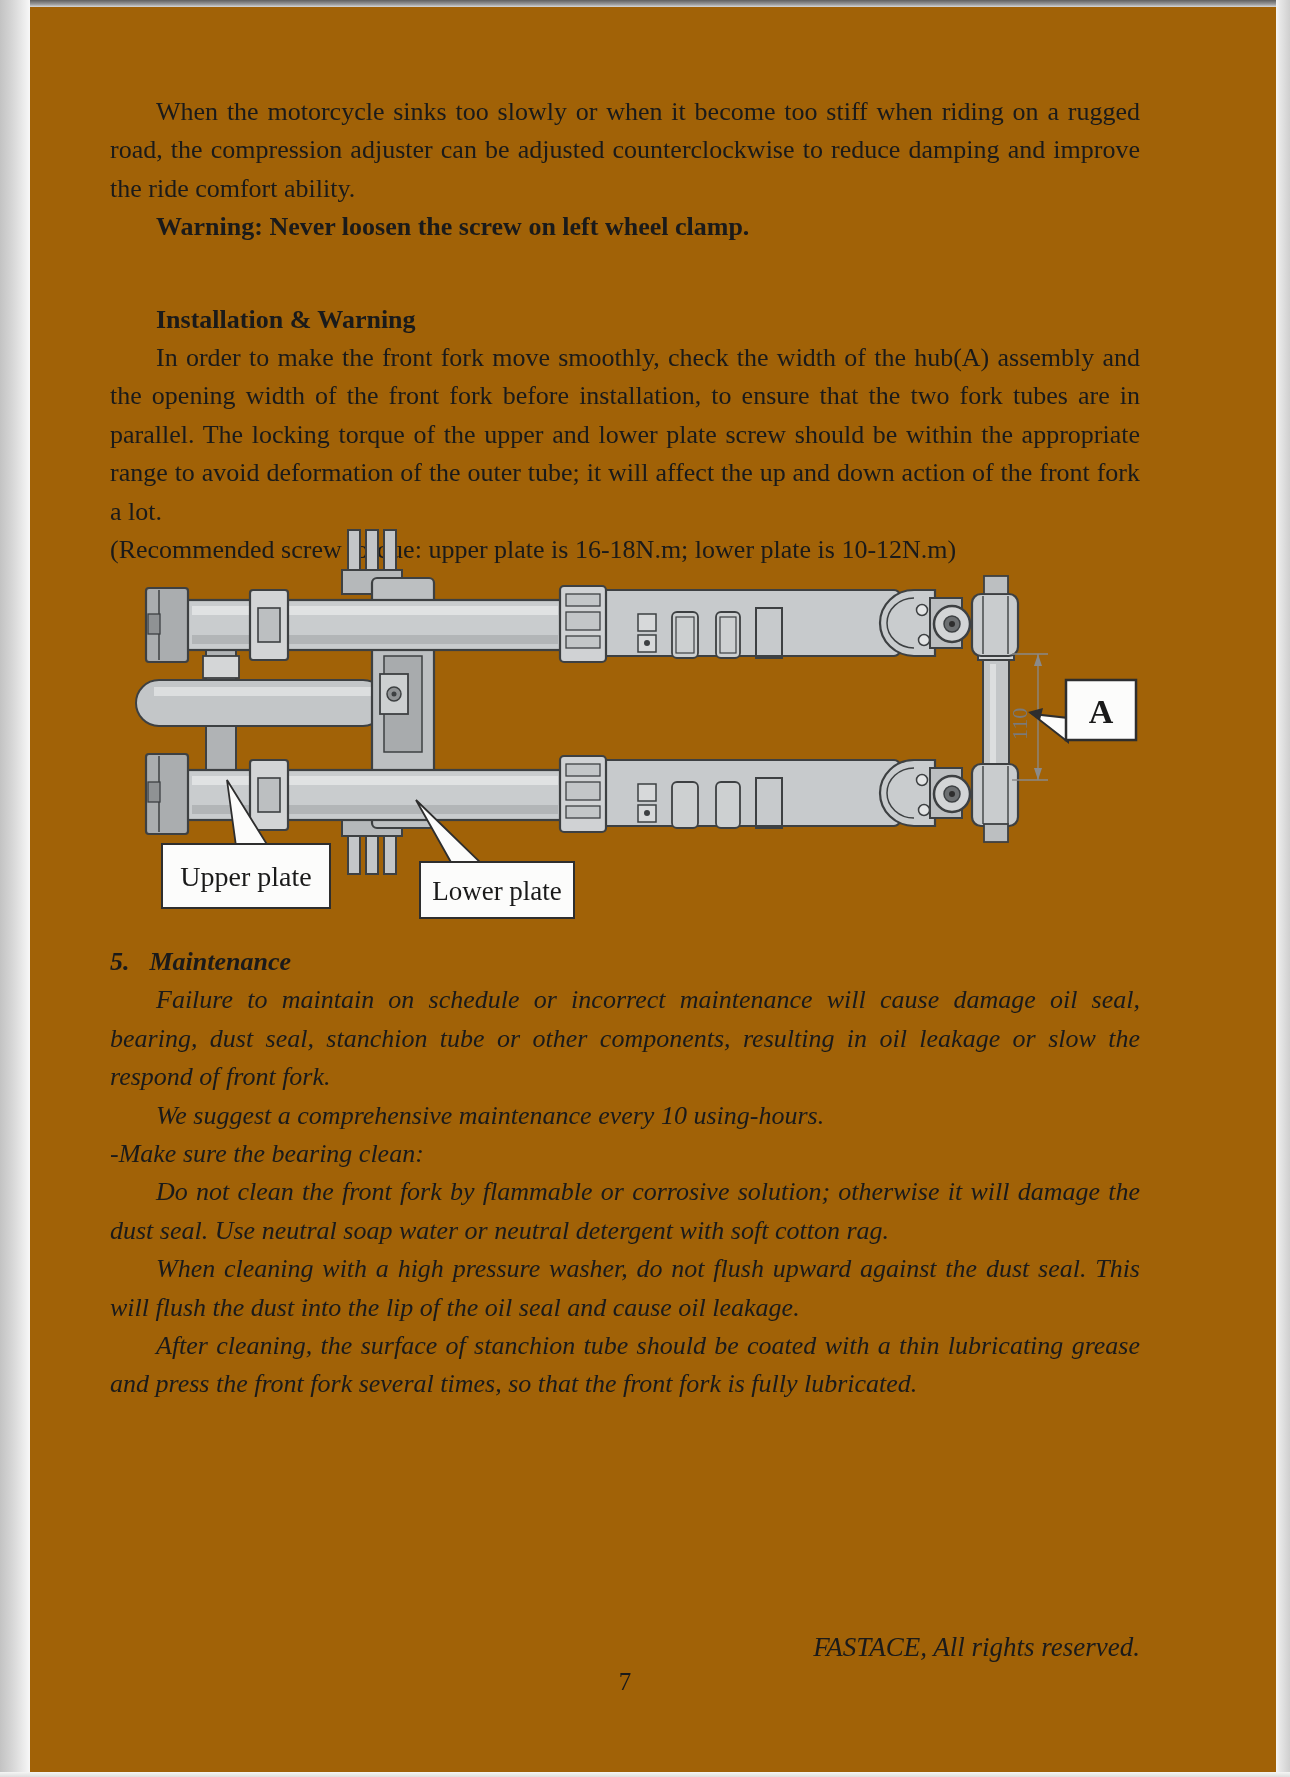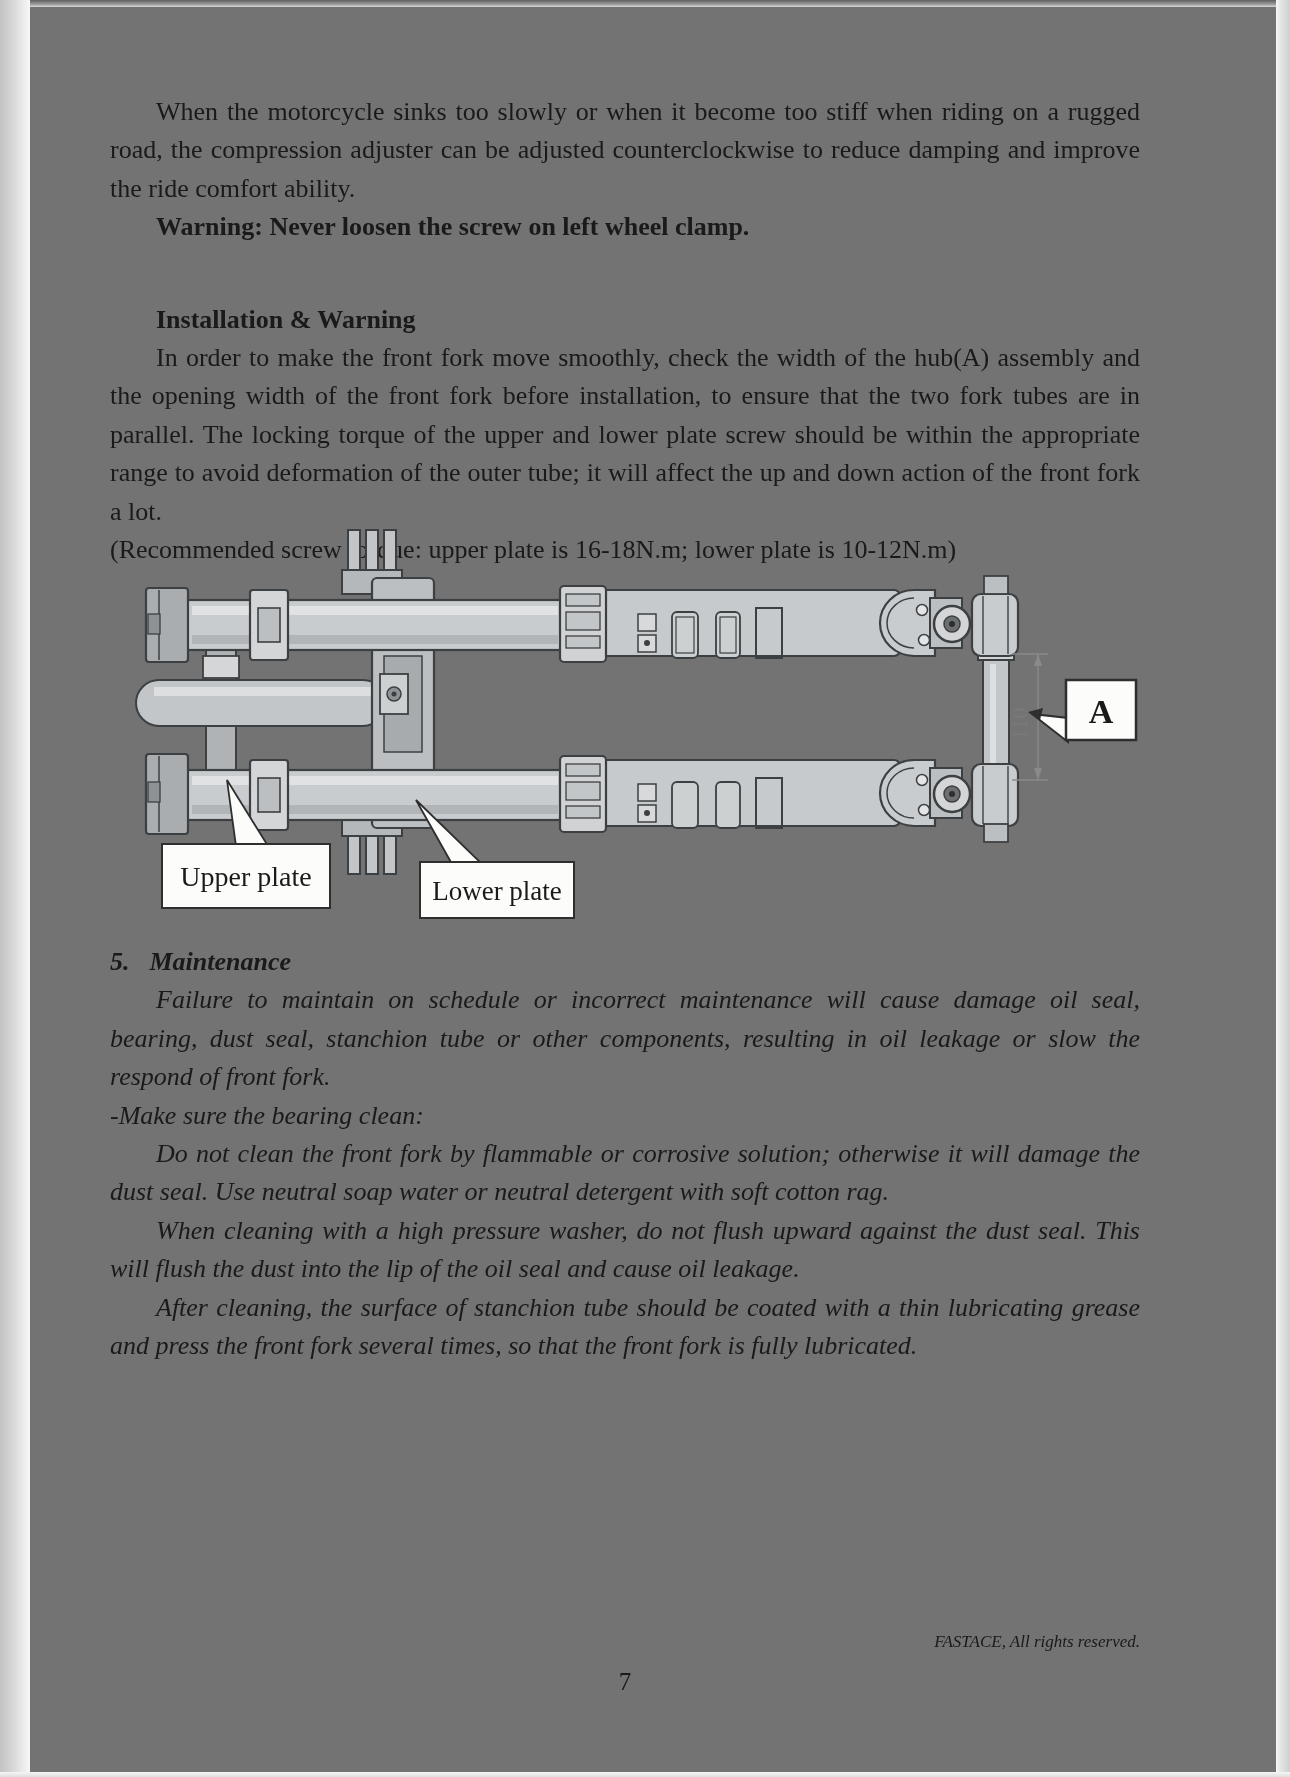--- a/index.html
+++ b/index.html
@@ -1,18 +1,18 @@
 <!DOCTYPE html>
 <html><head>
 <meta charset="utf-8">
 <style>
   html,body { margin:0; padding:0; background:#9a9a9a; }
   #page {
     position:relative; width:1290px; height:1777px;
-    background:#737373; overflow:hidden;
+    background:#a16207; overflow:hidden;
     font-family:"Liberation Serif", serif; color:#1a1a1a;
   }
   
   .edge-left  { position:absolute; left:0; top:0; width:30px; height:1777px;
                 background:linear-gradient(90deg,#c3c3c3 0%,#d6d6d6 40%,#efefef 85%,#f8f8f8 100%); }
   .edge-top   { position:absolute; left:0; top:0; width:1290px; height:7px;
                 background:linear-gradient(180deg,#5f5f5f 0%,#9a9a9a 60%,#d9d9d9 100%); }
   .edge-right { position:absolute; right:0; top:0; width:14px; height:1777px;
                 background:linear-gradient(270deg,#cfcfcf 0%,#e6e6e6 70%,#f7f7f6 100%); }
   .edge-bottom{ position:absolute; left:0; bottom:0; width:1290px; height:5px;
@@ -25,21 +25,21 @@
   .tb p.bold { font-weight:bold; }
   .tb p.gap-above { margin-top:54px; }
   #block2 { top:943px;font-style:italic; }
   #block1 { top:93px; }
   .mhead span.num { font-weight:bold; }
   .mhead span.word { font-weight:bold; margin-left:20px; }
 
   #diagram { position:absolute; left:130px; top:528px; width:1040px; height:392px; }
 
   #footer-copy { position:absolute; left:110px; top:1632px; width:1030px;
-                 text-align:right; font-style:italic; font-size:17px; }
+                 text-align:right; font-style:italic; font-size:27px; }
   #page-num   { position:absolute; left:110px; top:1668px; width:1030px;
                  text-align:center; font-size:25px; }
 </style>
 </head>
 <body>
 
 <div id="page">
   <div class="edge-top"></div>
   <div class="edge-left"></div>
   <div class="edge-right"></div>
@@ -168,20 +168,21 @@
       <rect x="32" y="316" width="168" height="64" fill="#fcfcfb" stroke="#2e2e2e" stroke-width="2"></rect>
       <text x="116" y="358" text-anchor="middle" font-size="28" fill="#1a1a1a" font-family="Liberation Serif, serif">Upper plate</text>
       <rect x="290" y="334" width="154" height="56" fill="#fcfcfb" stroke="#2e2e2e" stroke-width="2"></rect>
       <text x="367" y="372" text-anchor="middle" font-size="27" fill="#1a1a1a" font-family="Liberation Serif, serif">Lower plate</text>
     </svg>
   </div>
 
   <div class="tb" id="block2">
     <p class="noindent mhead"><span class="num">5.</span><span class="word">Maintenance</span></p>
     <p>Failure to maintain on schedule or incorrect maintenance will cause damage oil seal, bearing, dust seal, stanchion tube or other components, resulting in oil leakage or slow the respond of front fork.</p>
+    <p>We suggest a comprehensive maintenance every 10 using-hours.</p>
     <p class="noindent">-Make sure the bearing clean:</p>
     <p>Do not clean the front fork by flammable or corrosive solution; otherwise it will damage the dust seal. Use neutral soap water or neutral detergent with soft cotton rag.</p>
     <p>When cleaning with a high pressure washer, do not flush upward against the dust seal. This will flush the dust into the lip of the oil seal and cause oil leakage.</p>
     <p>After cleaning, the surface of stanchion tube should be coated with a thin lubricating grease and press the front fork several times, so that the front fork is fully lubricated.</p>
   </div>
 
   <div id="footer-copy">FASTACE, All rights reserved.</div>
   <div id="page-num">7</div>
 </div>
 

